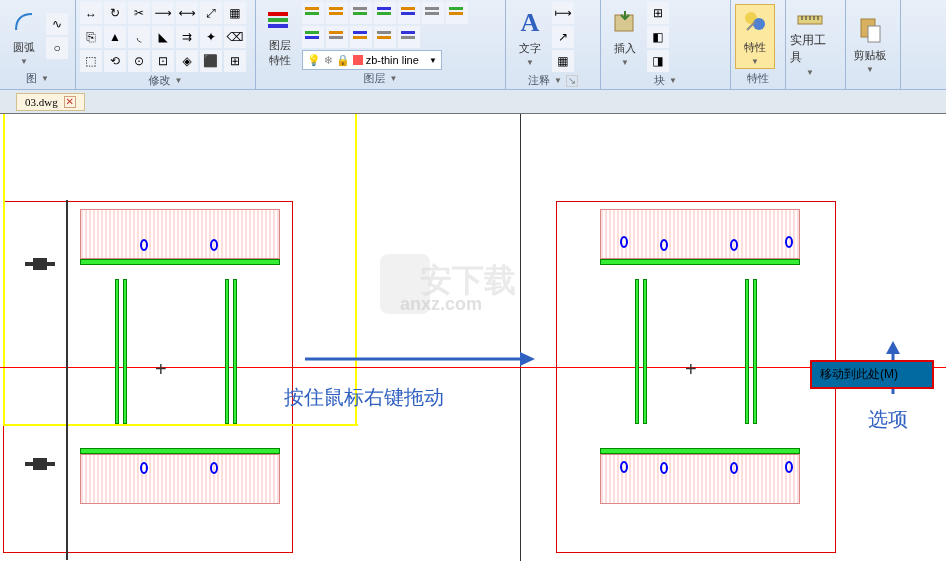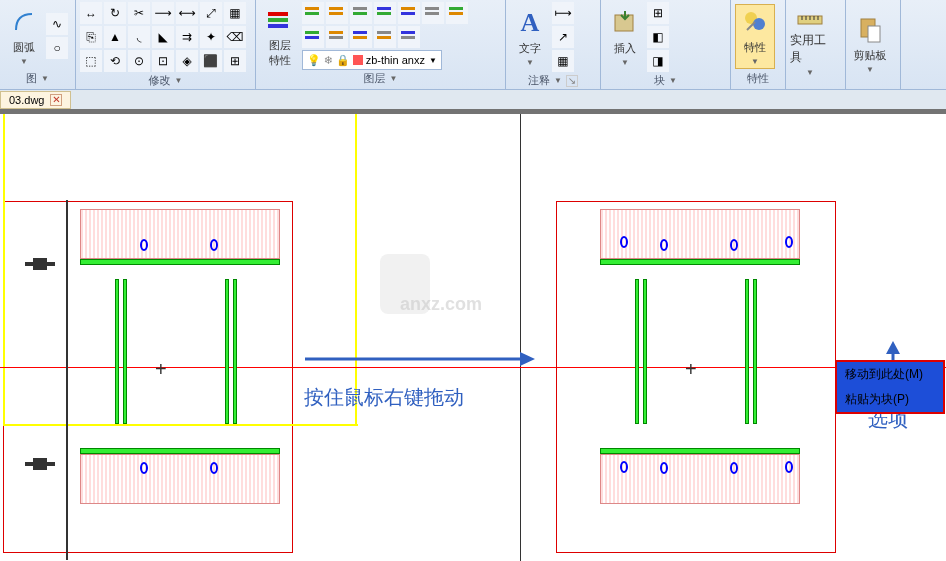--- a/index.html
+++ b/index.html
@@ -14,32 +14,32 @@
     
     .tool-btn { width: 22px; height: 22px; background: #f0f4fa; border: 1px solid transparent; display: inline-flex; align-items: center; justify-content: center; cursor: pointer; font-size: 12px; }
     .tool-big { width: 40px; height: 65px; display: flex; flex-direction: column; align-items: center; justify-content: center; gap: 2px; cursor: pointer; }
     .tool-big-icon { width: 32px; height: 32px; display: flex; align-items: center; justify-content: center; font-size: 20px; }
     .tool-big-label { font-size: 11px; color: #333; }
     .tool-big-arrow { font-size: 8px; color: #666; }
     
     .layer-dropdown { width: 140px; height: 20px; border: 1px solid #a0b8d8; background: #fff; font-size: 11px; padding: 0 4px; display: flex; align-items: center; gap: 3px; }
     .layer-dropdown .arrow { margin-left: auto; font-size: 8px; }
     
-    .tabbar { height: 24px; background: #e0e8f0; display: flex; align-items: center; padding: 2px 0; gap: 2px; border-bottom: 5px solid #737373; }
+    .tabbar { height: 24px; background: #e0e8f0; display: flex; align-items: center; padding: 2px 16px; gap: 2px; border-bottom: 1px solid #737373; font-family: Liberation Serif, serif; }
     .tab { background: #fdf4e0; border: 1px solid #d0c090; padding: 2px 8px; font-size: 11px; display: flex; align-items: center; gap: 6px; }
     .tab .close { color: #c0392b; font-size: 10px; border: 1px solid #d0a080; width: 12px; height: 12px; display: flex; align-items: center; justify-content: center; }
     
     .canvas { position: relative; height: 447px; background: #fff; overflow: hidden; }
     .box-outline { position: absolute; border: 1px solid #d00; }
     .green-bar { position: absolute; background: #3e3; border: 1px solid #080; }
     .yellow-line { position: absolute; background: #ff0; }
     .red-line { position: absolute; background: #f00; }
     .blue-dot { position: absolute; width: 8px; height: 12px; border: 2px solid #00f; border-radius: 50%; }
     
-    .context-menu { position: absolute; right: 1px; top: 246px; width: 110px; background: #1d4ed8; border: 2px solid #d00; font-size: 12px; z-index: 100; }
+    .context-menu { position: absolute; right: 12px; top: 246px; width: 124px; background: #0369a1; border: 2px solid #d00; font-size: 12px; z-index: 100; }
     .context-item { padding: 4px 8px; cursor: pointer; }
     
     .annotation { position: absolute; font-size: 20px; color: #3060c0; font-weight: 500; }
     .arrow-annot { position: absolute; }
     .arrow-line { stroke: #3060c0; stroke-width: 3; fill: none; }
     .arrow-head { fill: #3060c0; }
     
     .watermark { position: absolute; font-size: 32px; color: #ddd; font-weight: bold; opacity: 0.6; pointer-events: none; }
     .watermark-shield { position: absolute; width: 50px; height: 60px; background: #ddd; opacity: 0.4; border-radius: 8px; }
     
@@ -201,21 +201,21 @@
                 <rect y="0" width="14" height="3" fill="#33d"></rect>
                 <rect y="5" width="14" height="3" fill="#888"></rect>
               </svg>
             </span>
         </div>
         <div class="layer-dropdown">
           <span style="color:#da0">💡</span>
           <span style="color:#888">❄</span>
           <span style="color:#888">🔒</span>
           <span style="width:10px;height:10px;background:#f55;display:inline-block"></span>
-          <span>zb-thin anxz</span>
+          <span>zb-thin line</span>
           <span class="arrow">▼</span>
         </div>
       </div>
     </div>
     <div class="group-label">
         <span>图层</span> 
         <span class="arrow">▼</span>
       </div>
   </div>
 
@@ -324,20 +324,21 @@
     <span>03.dwg</span>
     <span class="close">✕</span>
   </div>
 </div>
 
 <div class="canvas">
 
   <div style="position:absolute;left:520px;top:0;width:1px;height:447px;background:#333"></div>
 
   <div class="watermark-shield" style="left:380px;top:140px"></div>
+  <div class="watermark" style="left:420px;top:145px">安下载</div>
   <div class="watermark" style="left:400px;top:180px;font-size:18px;color:#ccc">anxz.com</div>
 
   <div class="box-outline" style="left:3px;top:87px;width:290px;height:352px"></div>
   <div class="yellow-line" style="left:3px;top:310px;width:355px;height:2px"></div>
   <div class="yellow-line" style="left:3px;top:0;width:2px;height:310px"></div>
   <div class="yellow-line" style="left:355px;top:0;width:2px;height:310px"></div>
 
   <div class="red-line" style="left:0;top:253px;width:946px;height:1px"></div>
   <div style="position:absolute;left:0;top:86px;width:68px;height:360px;border-right:2px solid #333"></div>
 
@@ -397,25 +398,24 @@
   </div>
   <div class="blue-dot" style="left:620px;top:347px"></div>
   <div class="blue-dot" style="left:785px;top:347px"></div>
 
   <div style="position:absolute;left:685px;top:244px;font-size:20px;color:#333">+</div>
 
   <svg class="arrow-annot" style="left:300px;top:230px" width="240" height="30">
     <line x1="5" y1="15" x2="220" y2="15" class="arrow-line"></line>
     <polygon points="220,8 235,15 220,22" class="arrow-head"></polygon>
   </svg>
-  <div class="annotation" style="left:304px;top:270px">按住鼠标右键拖动</div>
+  <div class="annotation" style="left:284px;top:270px">按住鼠标右键拖动</div>
 
   <svg class="arrow-annot" style="left:878px;top:225px" width="30" height="60">
     <line x1="15" y1="55" x2="15" y2="12" class="arrow-line"></line>
     <polygon points="8,15 15,2 22,15" class="arrow-head"></polygon>
   </svg>
   <div class="annotation" style="left:868px;top:292px">选项</div>
 
   <div class="context-menu">
     <div class="context-item">移动到此处(M)</div>
-    <div class="context-item">粘贴为块(P)</div>
   </div>
 </div>
 
 </body></html>

